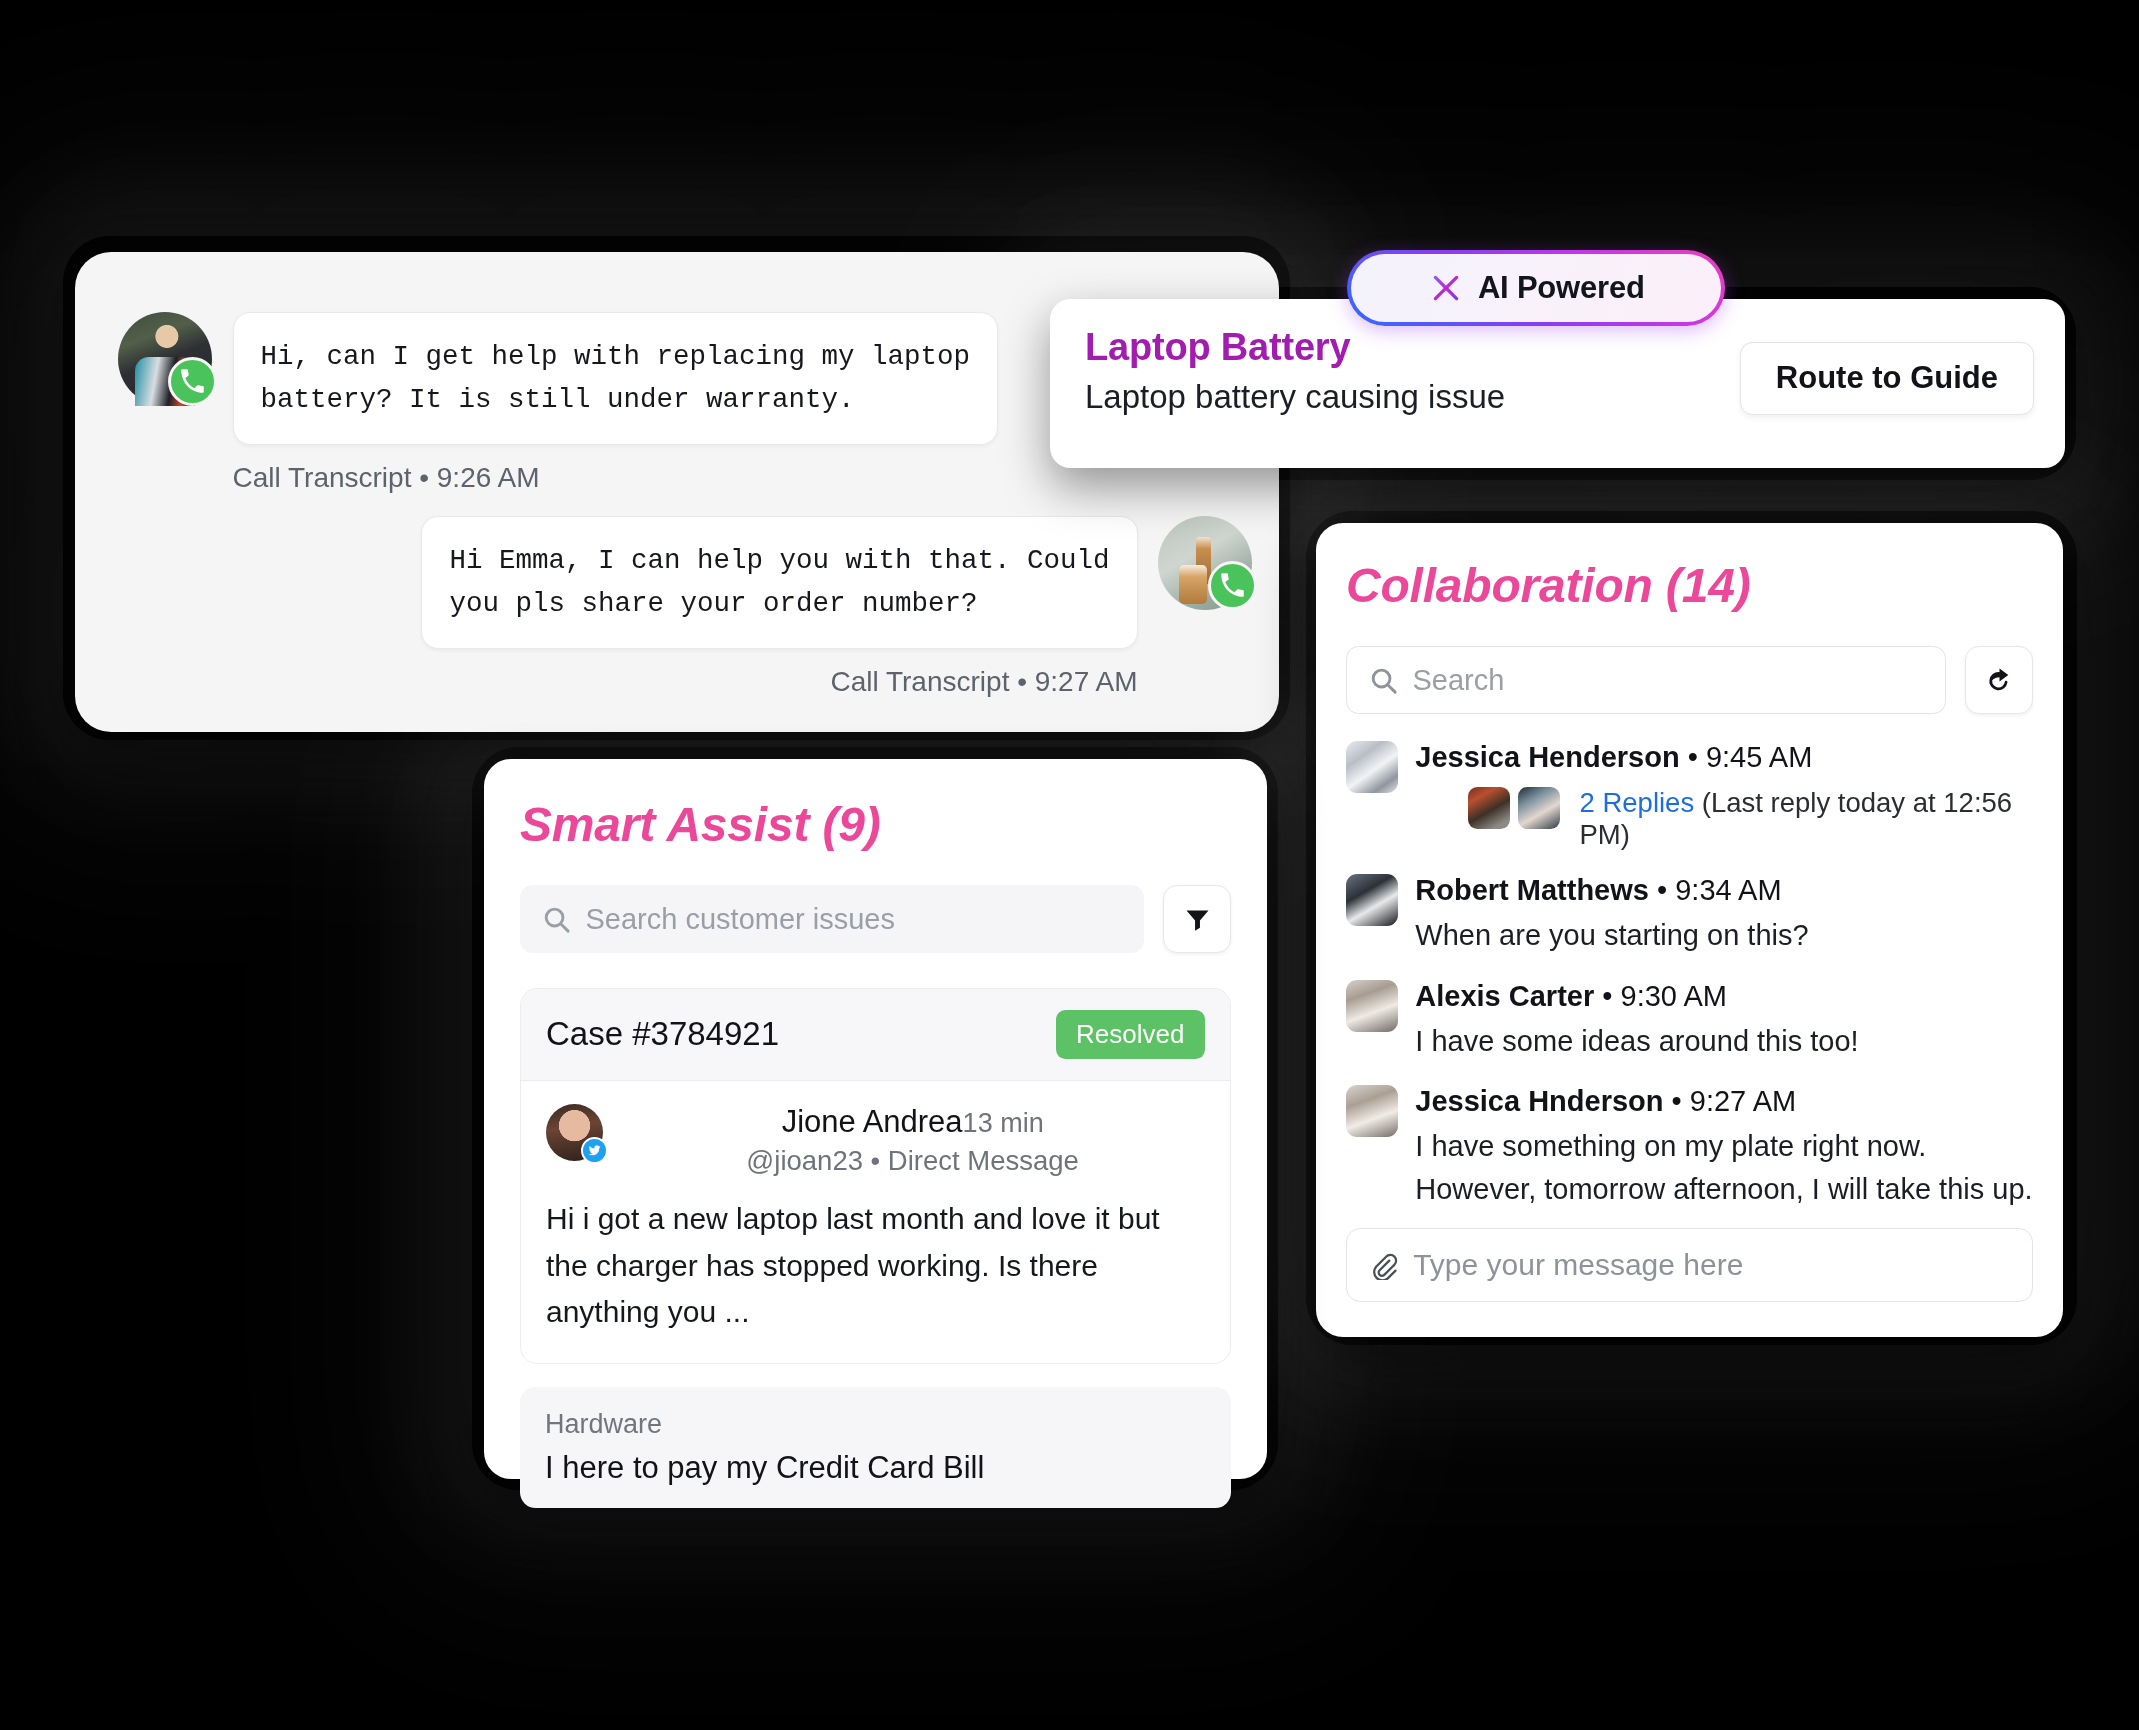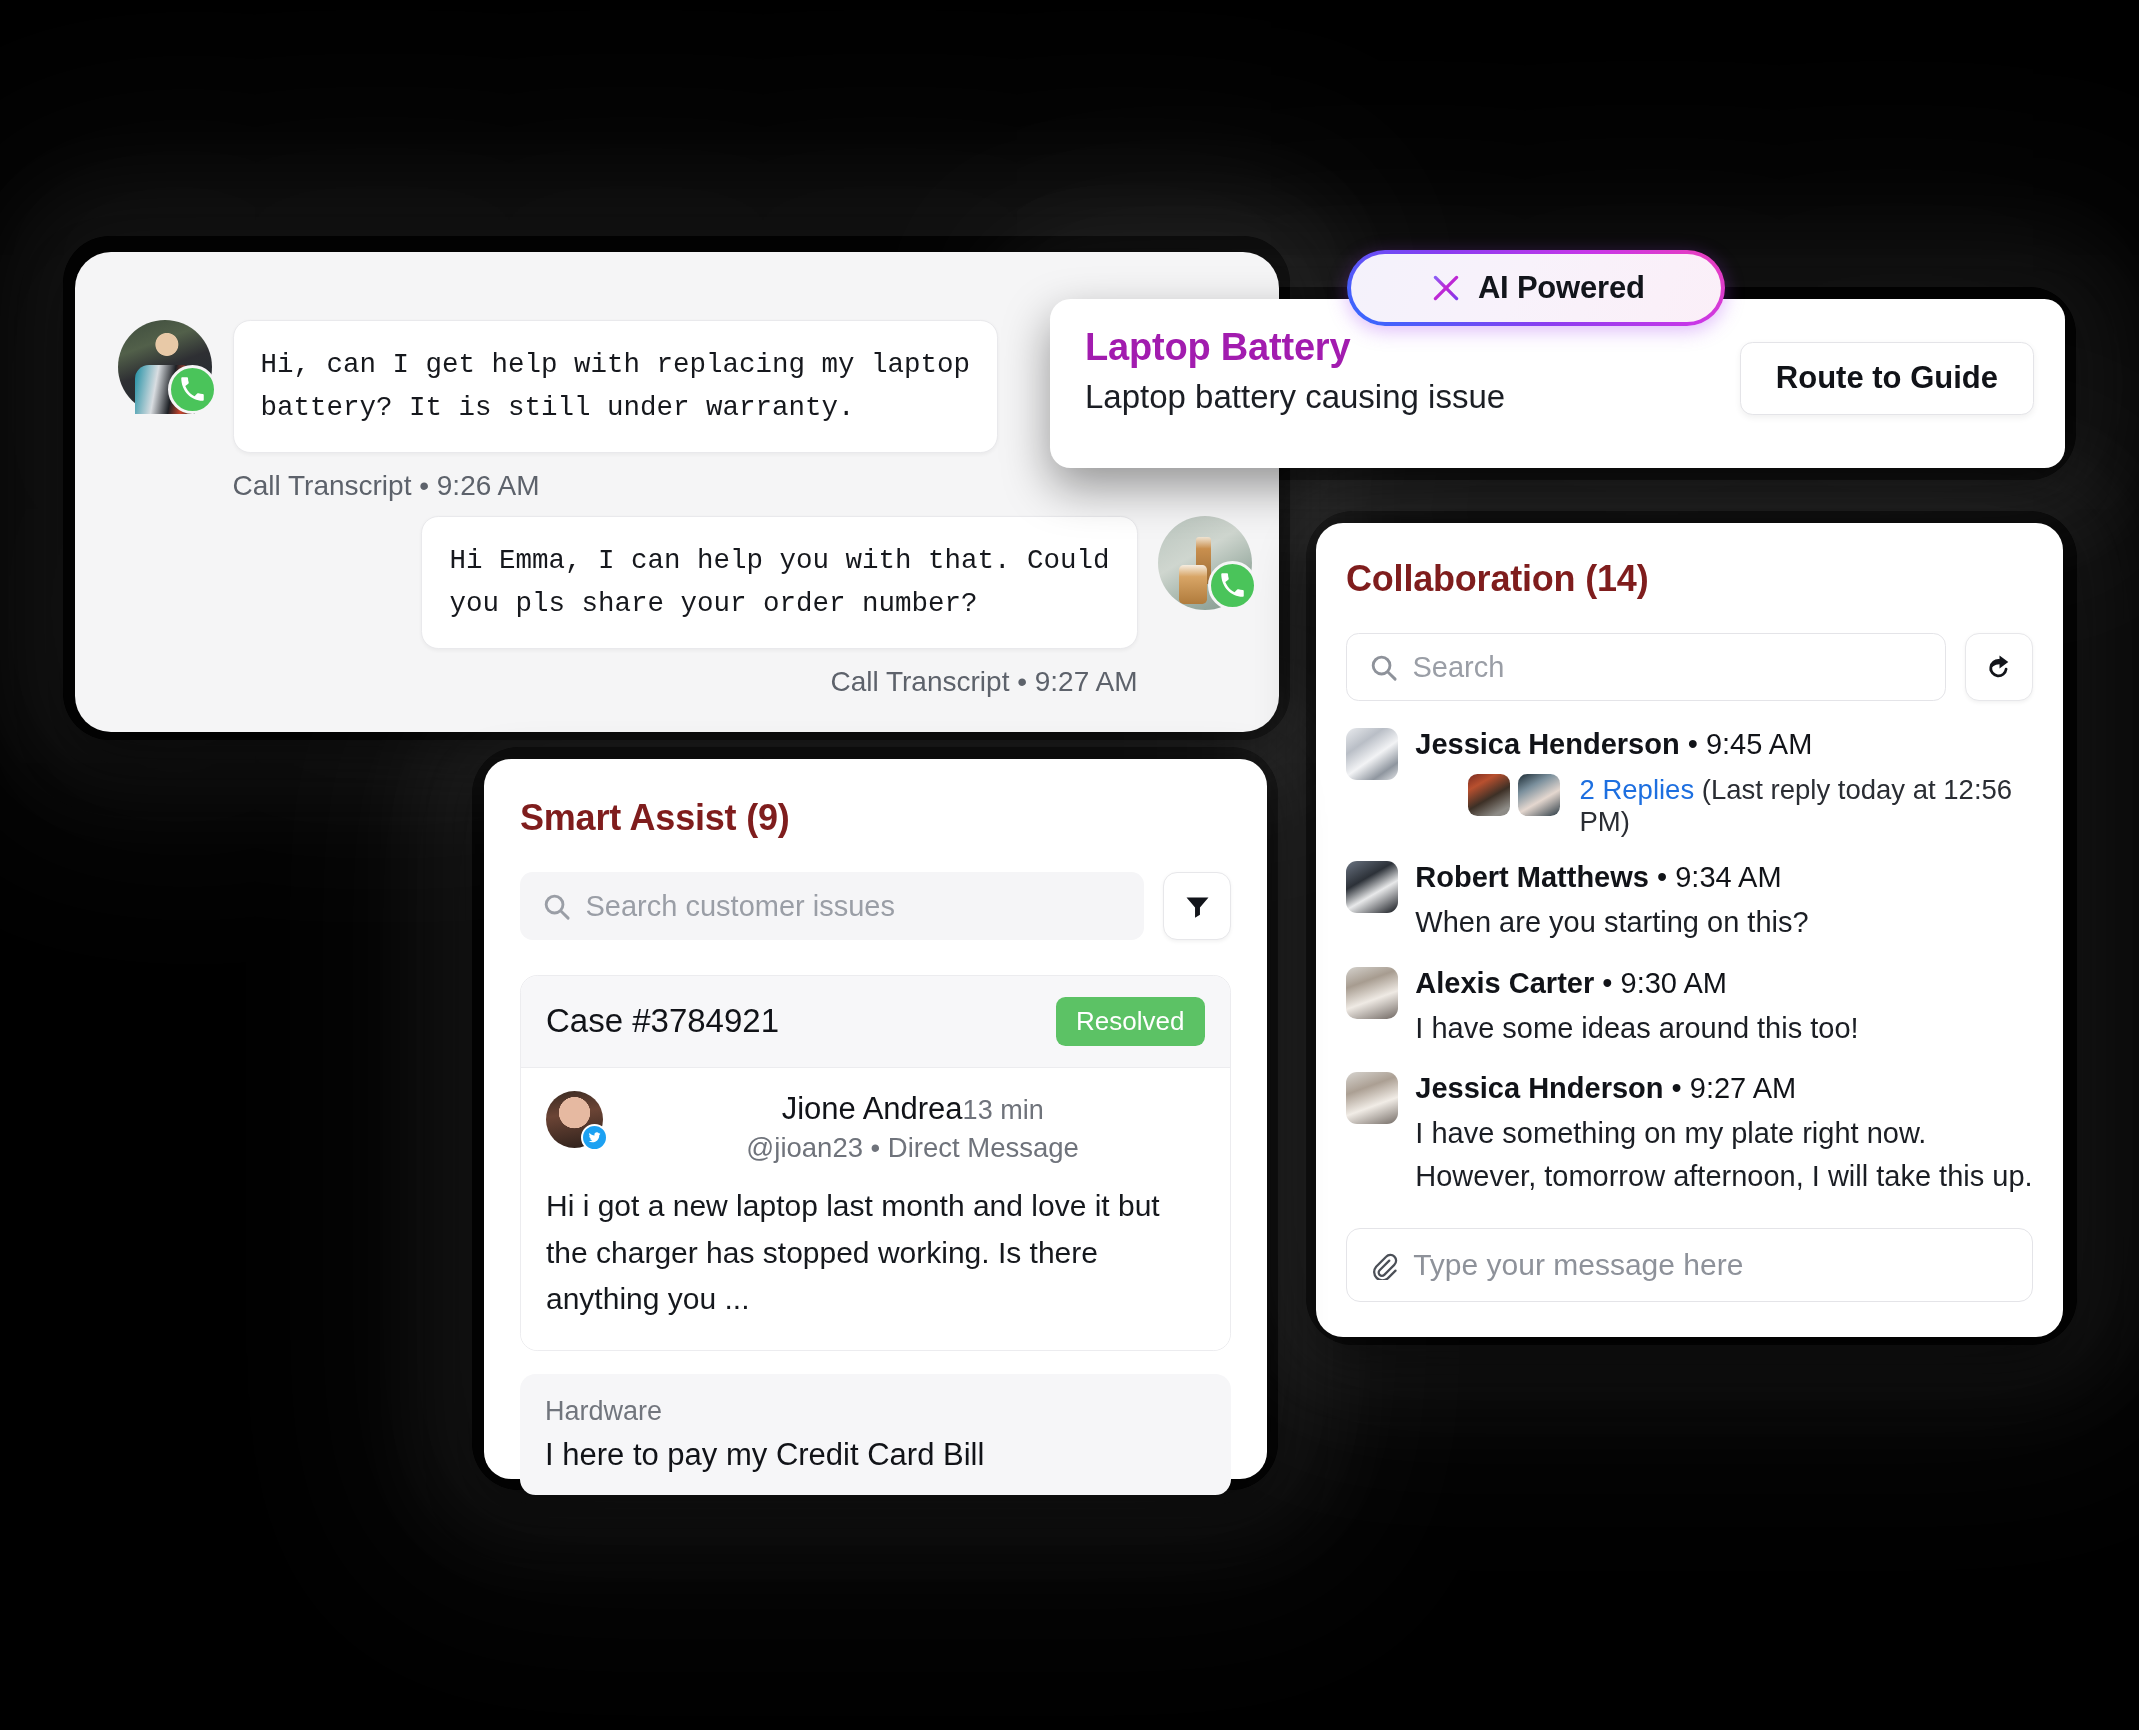--- a/index.html
+++ b/index.html
@@ -110,21 +110,21 @@
   }
 
   
   #smart-panel {
     position: absolute; left: 484px; top: 759px;
     width: 783px; height: 720px;
     background: #fff; border-radius: 27px;
     box-shadow: 0 23.6px 55px rgba(0,0,0,0.45);
     padding: 38px 36px; z-index: 6;
   }
-  .panel-title { font-size: 36px; font-weight: 700; color: #7f1d1d; letter-spacing: -0.2px;}
+  .panel-title { font-size: 48px; font-weight: 700; color: #ec4899; letter-spacing: -0.2px; font-style: italic;}
   .search-row { display: flex; gap: 19px; margin-top: 33px; align-items: center; }
   .search-box {
     flex: 1; height: 68px; border-radius: 12.6px; background: #f5f5f7;
     display: flex; align-items: center; gap: 14px; padding: 0 20.5px;
   }
   .search-box.bordered { background: #fff; border: 1.2px solid #e4e4e8; }
   .search-box input {
     border: none; outline: none; background: transparent; flex: 1;
     font-size: 29px; color: #111318; font-family: "Liberation Sans", sans-serif;
   }
@@ -217,21 +217,21 @@
 
 <div id="stage">
 
   <div class="glow" style="left:63px;  top:236px;  width:1227px; height:504px;"></div>
   <div class="glow" style="left:1306px;top:511px;  width:771px;  height:834px;"></div>
   <div class="glow" style="left:472px; top:747px;  width:806px; height:743px;"></div>
   <div class="glow" style="left:1038px;top:287px;  width:1038px; height:193px;"></div>
 
   <div id="chat-panel">
 
-    <div class="msg-row" style="left:43px; top:68px;">
+    <div class="msg-row" style="left:43px; top:60px;">
       <div class="avatar-wrap">
         <div class="avatar av-emma"></div>
         <span class="call-badge">
           <svg viewBox="0 0 24 24">
               <path d="M6.6 10.8c1.6 3.1 4.1 5.6 7.2 7.2l2.4-2.4c.3-.3.8-.4 1.2-.3 1.1.4 2.4.6 3.6.6.6 0 1 .4 1 1V21c0 .6-.4 1-1 1C10.8 22 2 13.2 2 2c0-.6.4-1 1-1h4c.6 0 1 .4 1 1 0 1.3.2 2.5.6 3.6.1.4 0 .9-.3 1.2l-2.7 2z"></path>
             </svg>
         </span>
       </div>
       <div style="margin-left:20.5px;">
         <div class="bubble">Hi, can I get help with replacing my laptop

